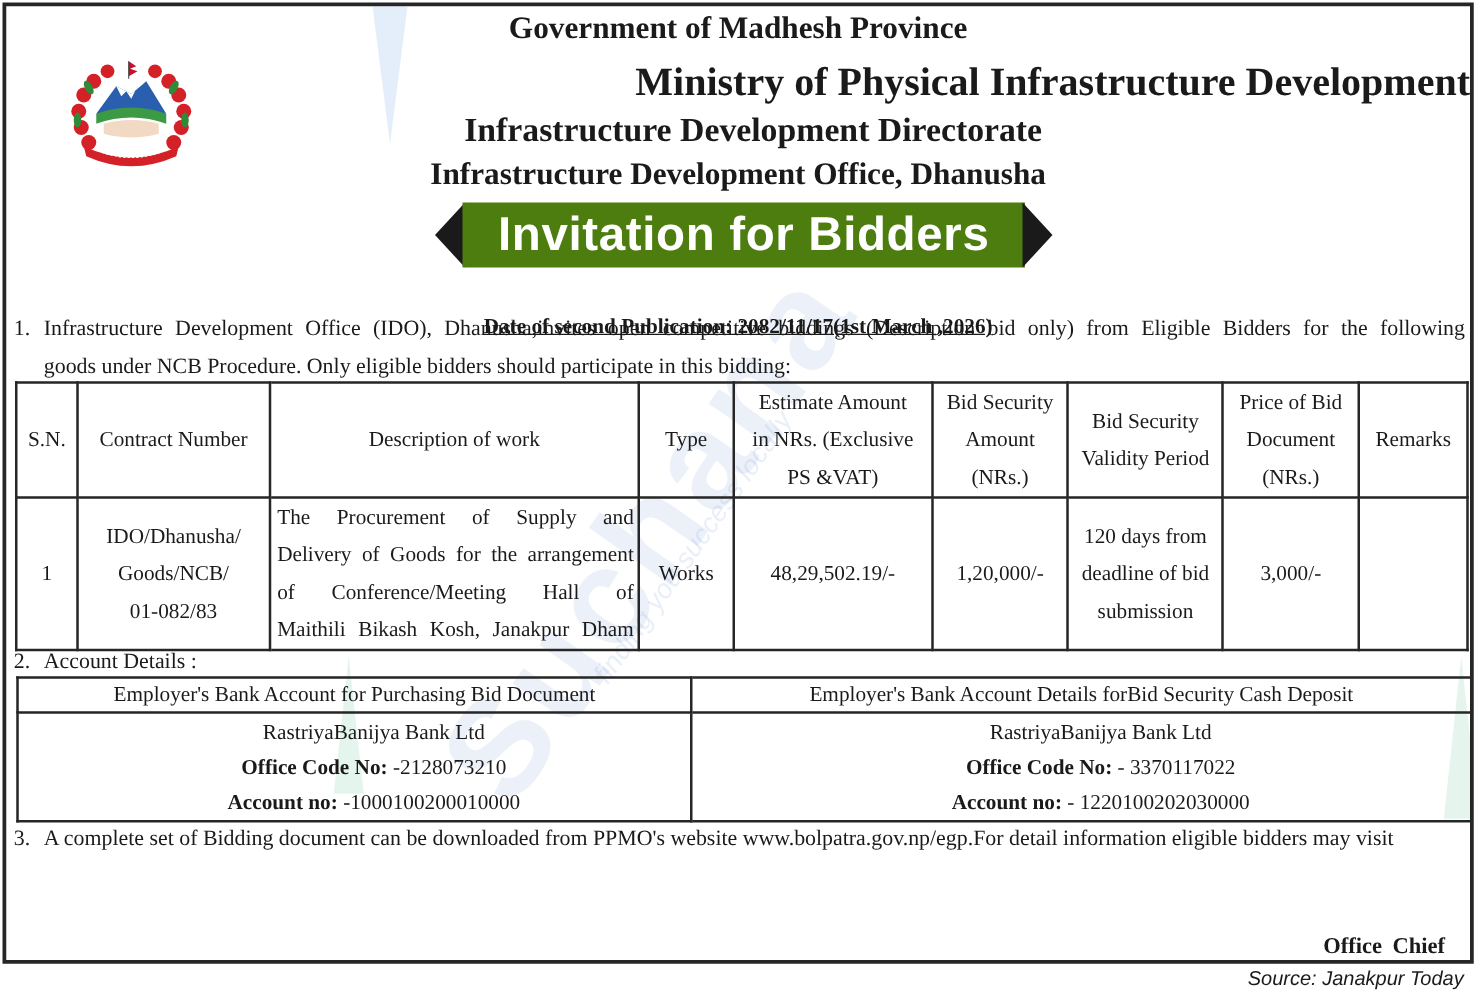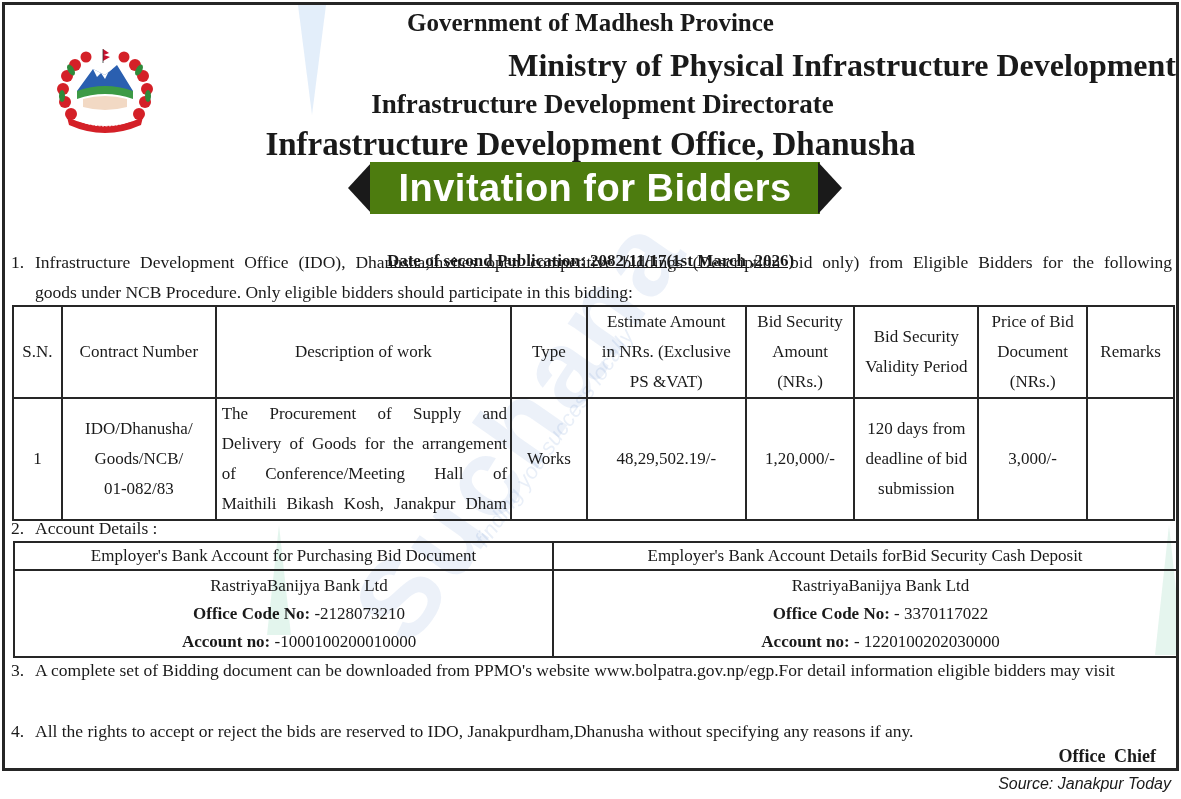--- a/index.html
+++ b/index.html
@@ -26,21 +26,21 @@
   .wm-bolt { width: 0; height: 0; }
   .wm-bolt1 { left: 293px; top: 0; border-left: 14px solid transparent; border-right: 14px solid transparent; border-top: 110px solid rgba(100,160,230,0.18); }
   .wm-bolt2 { left: 262px; top: 520px; border-left: 12px solid transparent; border-right: 12px solid transparent; border-bottom: 110px solid rgba(80,190,140,0.16); }
   .wm-bolt3 { left: 1150px; top: 520px; border-left: 14px solid transparent; border-right: 14px solid transparent; border-bottom: 130px solid rgba(80,190,140,0.15); }
 
   
   .emblem { position: absolute; left: 48px; top: 38px; width: 104px; height: 96px; }
   .h-gov { position: absolute; left: 0; right: 0; top: 4px; text-align: center; font-weight: bold; font-size: 25px; }
   .h-min { position: absolute; left: 0; right: 0; top: 42px; text-align: right; font-weight: bold; font-size: 32px; }
   .h-dir { position: absolute; left: 0; right: 0; top: 84px; text-align: center; font-weight: bold; font-size: 27px; padding-left: 24px; }
-  .h-off { position: absolute; left: 0; right: 0; top: 121px; text-align: center; font-weight: bold; font-size: 33px; }
+  .h-off { position: absolute; left: 0; right: 0; top: 121px; text-align: center; font-weight: bold; font-size: 25px; }
 
   .banner-wrap { position: absolute; left: 343px; top: 157px; width: 494px; height: 52px; }
   .banner {
     position: absolute; left: 22px; right: 22px; top: 0; bottom: 0; background: #4d7c0f;
     color: #fff; font-family: "Liberation Sans", sans-serif; font-weight: bold; font-size: 38px;
     text-align: center; line-height: 52px; letter-spacing: 0.5px;
   }
   .banner-tip { position: absolute; top: 0; width: 0; height: 0; border-top: 26px solid transparent; border-bottom: 26px solid transparent; }
   .banner-tip.l { left: 0; border-right: 24px solid #1a1a1a; }
   .banner-tip.r { right: 0; border-left: 24px solid #1a1a1a; }
@@ -232,20 +232,17 @@
         <div><b>Account no:</b><span> - 1220100202030000</span></div>
       </td>
     </tr>
   </tbody>
     </table>
 
   <div class="para p3">
     <span class="num">3.</span><span>A complete set of Bidding document can be downloaded from PPMO's website www.bolpatra.gov.np/egp.For detail information eligible bidders may visit</span>
   </div>
 
-  <div class="para p4">
-    <span class="num">4.</span><span>All the rights to accept or reject the bids are reserved to IDO, Janakpurdham,Dhanusha without specifying any reasons if any.</span>
-  </div>
 
   <div class="signoff">Office  Chief</div>
 </div>
 
 <div class="source">Source: Janakpur Today</div>
 
 </body></html>

